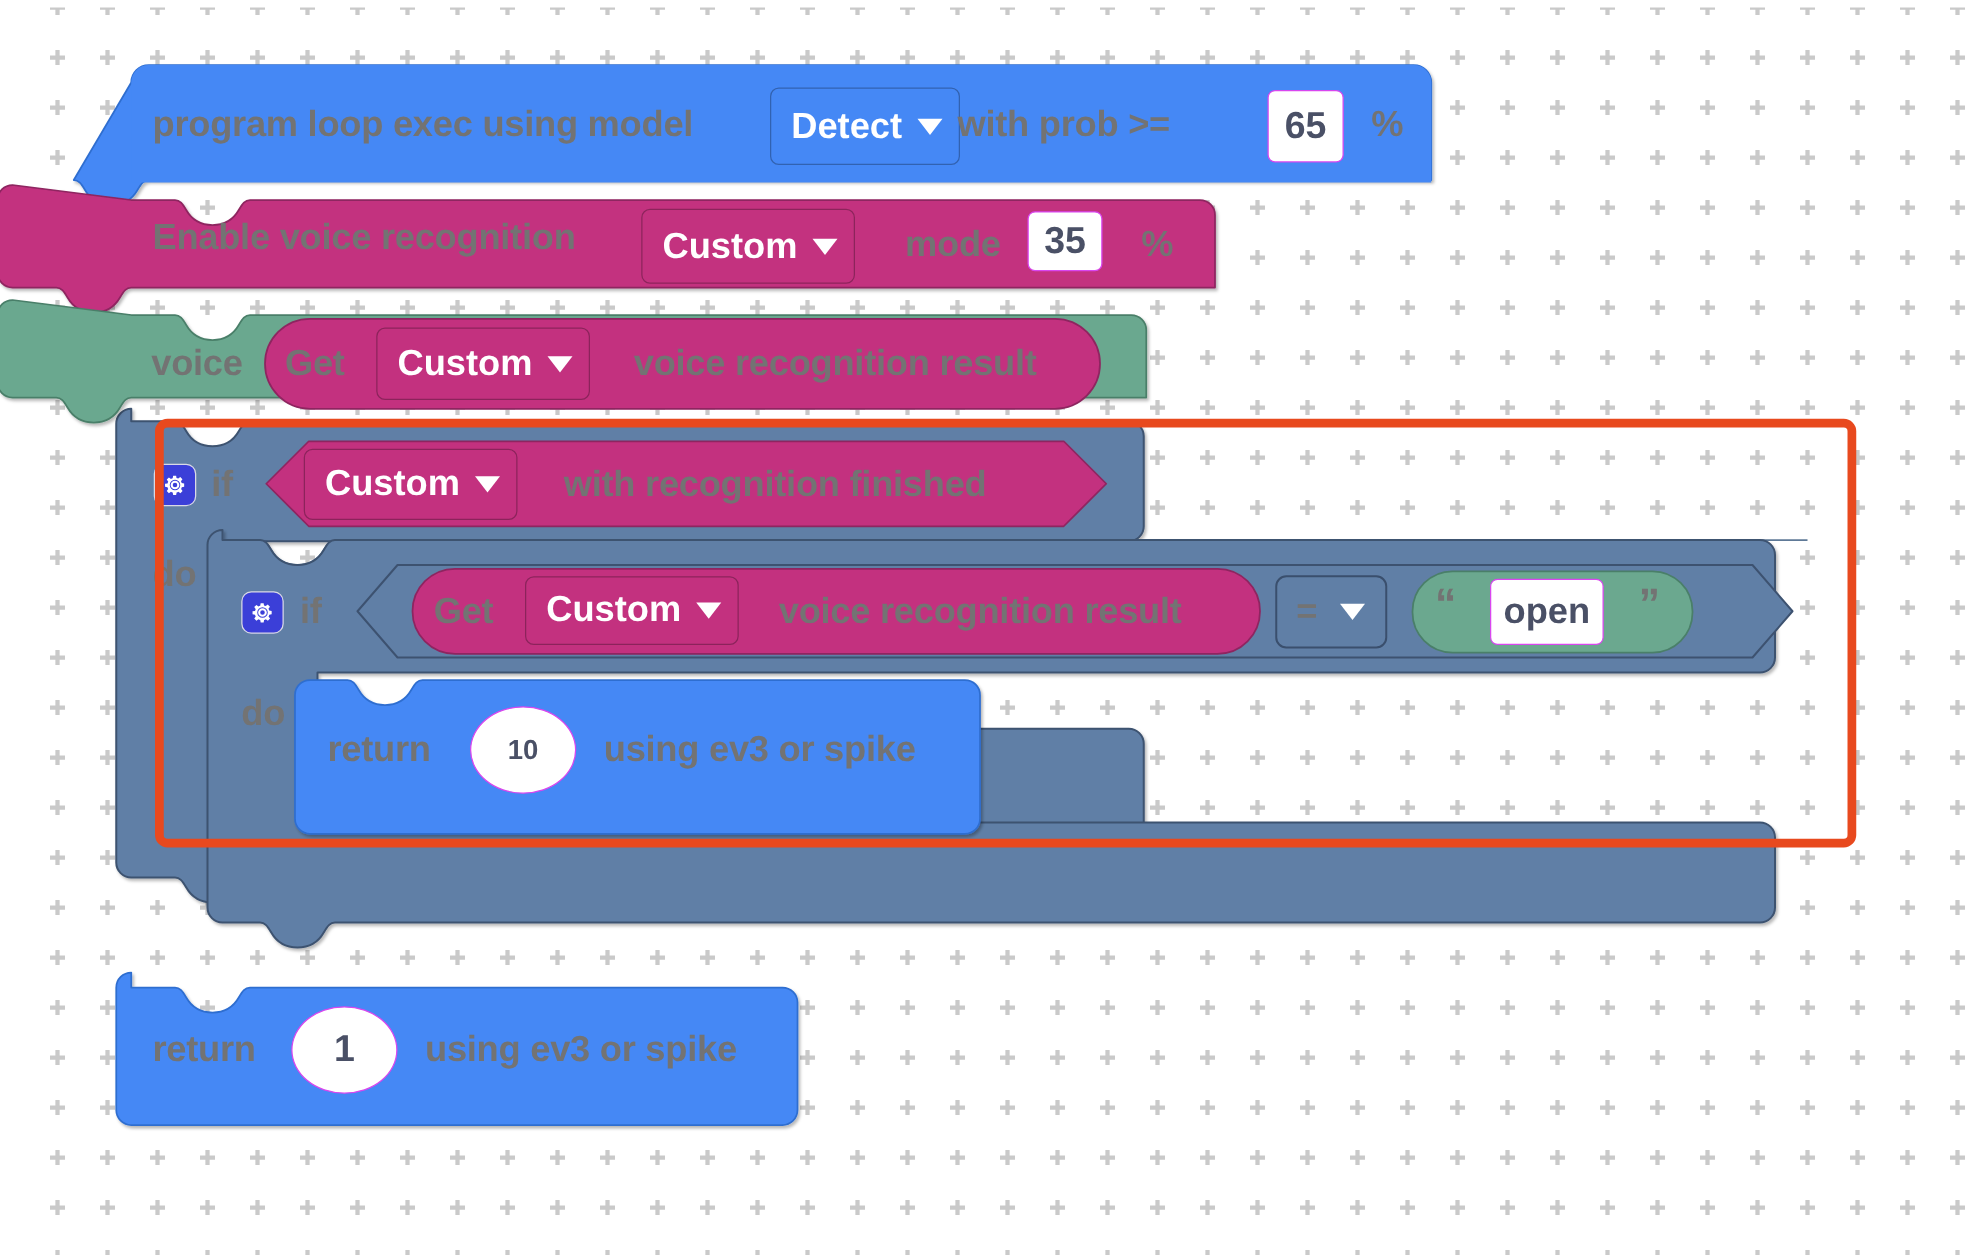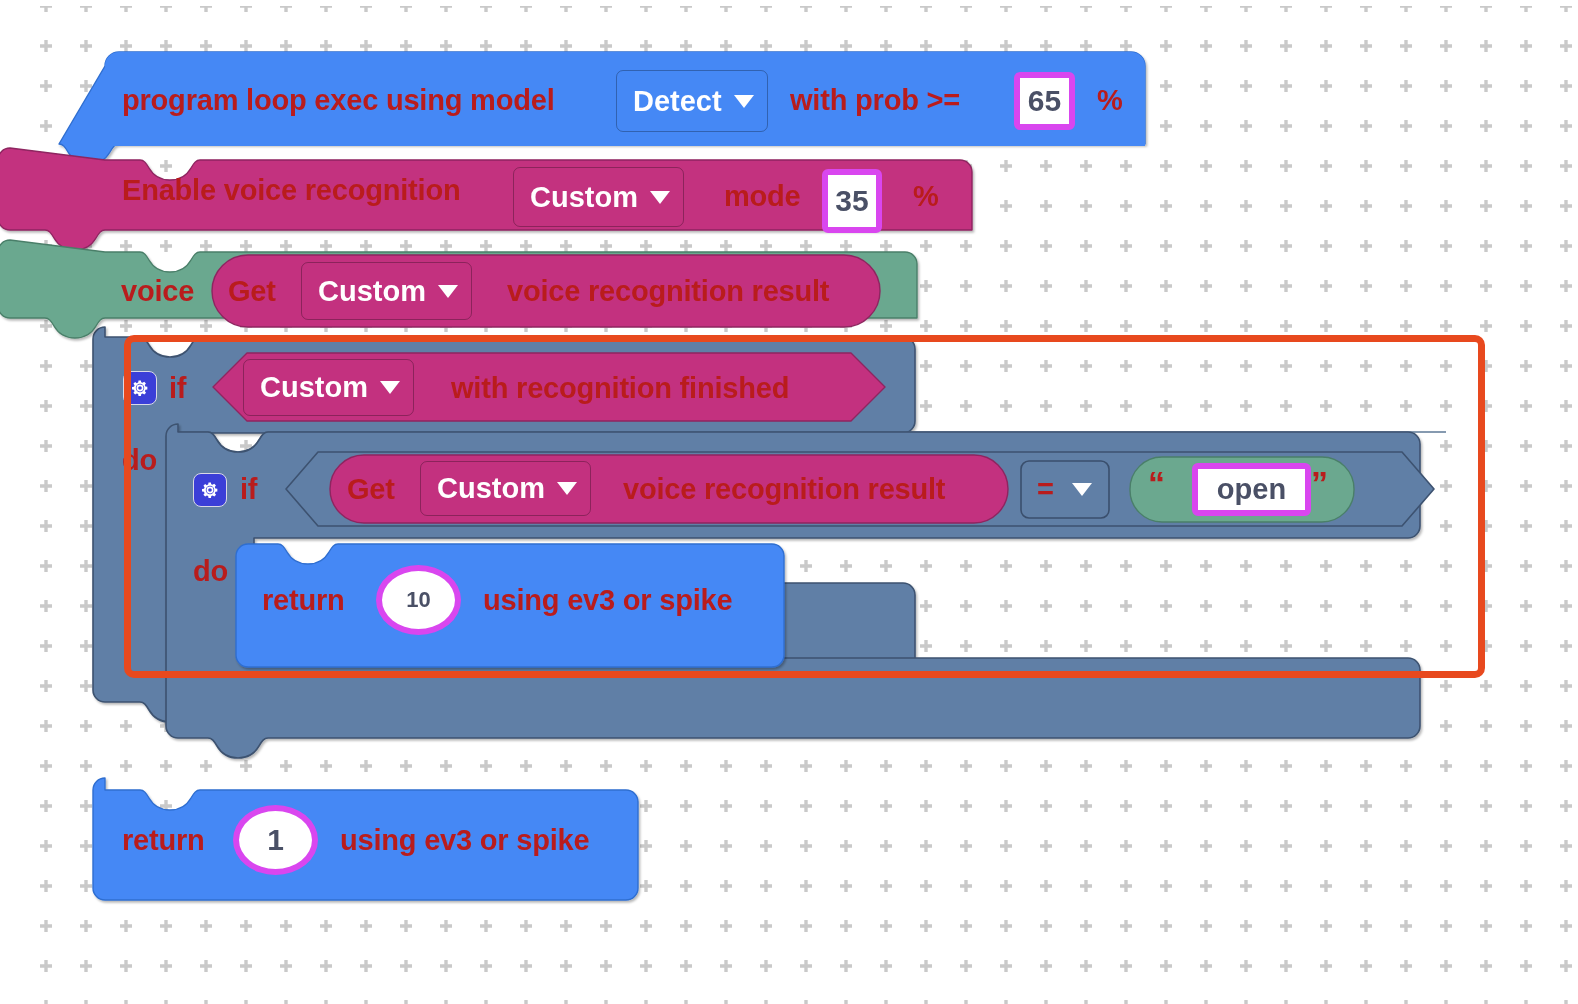--- a/index.html
+++ b/index.html
@@ -8,21 +8,21 @@
     background:#ffffff;
     font-family:"Liberation Sans", sans-serif;
     overflow:hidden;
     position:relative;
   }
   #gridsvg{position:absolute;left:0;top:0;}
   #canvas{position:absolute;left:0;top:0;width:1578px;height:1004px;}
 
   
   .blk-text{
-    color:#b91c1c;
+    color:#737373;
     font-weight:bold;
     font-size:29px;
     line-height:1;
     white-space:nowrap;
     letter-spacing:-0.2px;
   }
 
   
   .dd{
     display:inline-flex;align-items:center;gap:12px;
@@ -35,21 +35,21 @@
   .dd .caret{
     width:0;height:0;
     border-left:10px solid transparent;
     border-right:10px solid transparent;
     border-top:13px solid #ffffff;
   }
 
   
   .field{
     background:#ffffff;
-    border:6px solid #d946ef;
+    border:1px solid #d946ef;
     border-radius:6px;
     color:#4a5066;
     font-weight:bold;
     font-size:30px;
     display:flex;align-items:center;justify-content:center;
     box-sizing:border-box;
   }
   .field.round{border-radius:50%;}
 
   
@@ -182,31 +182,31 @@
            v86 a12,12 0 0 1 -12,12
            h-521 a12,12 0 0 1 -12,-12
            v-98 a12,12 0 0 1 12,-12 z" fill="#4588f5" stroke="#2f6ed0" stroke-width="1.4" stroke-linejoin="round"></path>
 </svg>
 
 <div class="abs blk-text" style="left:122px;top:86px;">program loop exec using model</div>
 <div class="abs dd" style="left:616px;top:70px;height:62px;">
   <span class="dd-label">Detect</span>
   <span class="caret"></span>
 </div>
-<div class="abs blk-text" style="left:790px;top:86px;">with prob &gt;=</div>
+<div class="abs blk-text" style="left:766px;top:86px;">with prob &gt;=</div>
 <div class="abs field" style="left:1014px;top:72px;width:61px;height:58px;">65</div>
 <div class="abs blk-text" style="left:1097px;top:86px;">%</div>
 
 <div class="abs blk-text" style="left:122px;top:176px;">Enable voice recognition</div>
 <div class="abs dd" style="left:513px;top:167px;height:60px;">
   <span class="dd-label">Custom</span>
   <span class="caret"></span>
 </div>
 <div class="abs blk-text" style="left:724px;top:182px;">mode</div>
-<div class="abs field" style="left:822px;top:169px;width:60px;height:64px;">35</div>
+<div class="abs field" style="left:822px;top:169px;width:60px;height:48px;">35</div>
 <div class="abs blk-text" style="left:913px;top:182px;">%</div>
 
 <div class="abs blk-text" style="left:121px;top:277px;">voice</div>
 <div class="abs blk-text" style="left:228px;top:277px;">Get</div>
 <div class="abs dd" style="left:301px;top:262px;height:58px;">
   <span class="dd-label">Custom</span>
   <span class="caret"></span>
 </div>
 <div class="abs blk-text" style="left:507px;top:277px;">voice recognition result</div>
 
@@ -235,21 +235,21 @@
 <div class="abs dd" style="left:420px;top:461px;height:55px;">
   <span class="dd-label">Custom</span>
   <span class="caret"></span>
 </div>
 <div class="abs blk-text" style="left:623px;top:475px;">voice recognition result</div>
 
 <div class="abs blk-text" style="left:1037px;top:475px;">=</div>
 <div class="abs" style="left:1072px;top:483px;width:0;height:0;border-left:10px solid transparent;border-right:10px solid transparent;border-top:13px solid #ffffff;"></div>
 
 <div class="abs blk-text" style="left:1148px;top:466px;font-size:34px;">“</div>
-<div class="abs field" style="left:1192px;top:463px;width:119px;height:53px;font-size:29px;">open</div>
+<div class="abs field" style="left:1192px;top:463px;width:91px;height:53px;font-size:29px;">open</div>
 <div class="abs blk-text" style="left:1311px;top:466px;font-size:34px;">”</div>
 
 <div class="abs blk-text" style="left:193px;top:557px;">do</div>
 
 <div class="abs blk-text" style="left:262px;top:586px;">return</div>
 <div class="abs field round" style="left:376px;top:565px;width:85px;height:70px;font-size:22px;">10</div>
 <div class="abs blk-text" style="left:483px;top:586px;">using ev3 or spike</div>
 
 <div class="abs blk-text" style="left:122px;top:826px;">return</div>
 <div class="abs field round" style="left:233px;top:805px;width:85px;height:70px;font-size:30px;">1</div>

